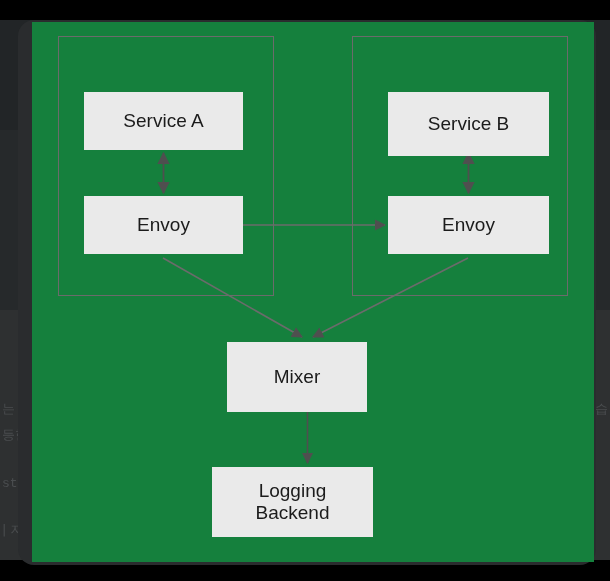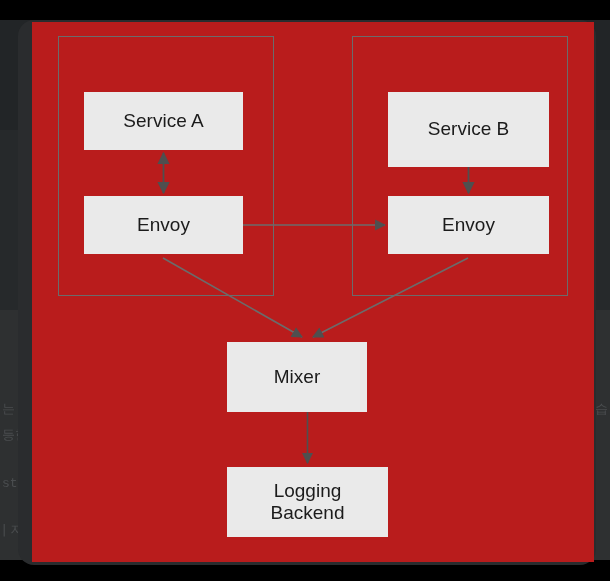--- a/index.html
+++ b/index.html
@@ -59,21 +59,21 @@
     border-radius: 16px;
   }
 
   
   .card {
     position: absolute;
     left: 32px;
     top: 22px;
     width: 562px;
     height: 540px;
-    background: #b91c1c;
+    background: #15803d;
   }
 
   
   .diagram {
     position: absolute;
     left: 0; top: 0;
     width: 562px;
     height: 540px;
   }
   .diagram svg {
@@ -102,24 +102,24 @@
     justify-content: center;
     text-align: center;
     color: #1b1b1b;
     font-size: 19px;
     line-height: 1.18;
     font-family: "Liberation Sans", sans-serif;
     box-sizing: border-box;
   }
   .node.service-a { left: 52px;  top: 70px;  width: 159px; height: 58px; }
   .node.envoy-a   { left: 52px;  top: 174px; width: 159px; height: 58px; }
-  .node.service-b { left: 356px; top: 70px;  width: 161px; height: 75px; }
+  .node.service-b { left: 356px; top: 70px;  width: 161px; height: 64px; }
   .node.envoy-b   { left: 356px; top: 174px; width: 161px; height: 58px; }
   .node.mixer     { left: 195px; top: 320px; width: 140px; height: 70px; }
-  .node.logging   { left: 195px; top: 445px; width: 161px; height: 70px; }
+  .node.logging   { left: 180px; top: 445px; width: 161px; height: 70px; }
   .node.logging .label { white-space: pre-line; }
 </style>
 </head>
 <body>
 
 <div id="page-root">
 
   <div class="bg-panel">
     <div class="bg-strip top"></div>
     <div class="bg-strip mid"></div>

